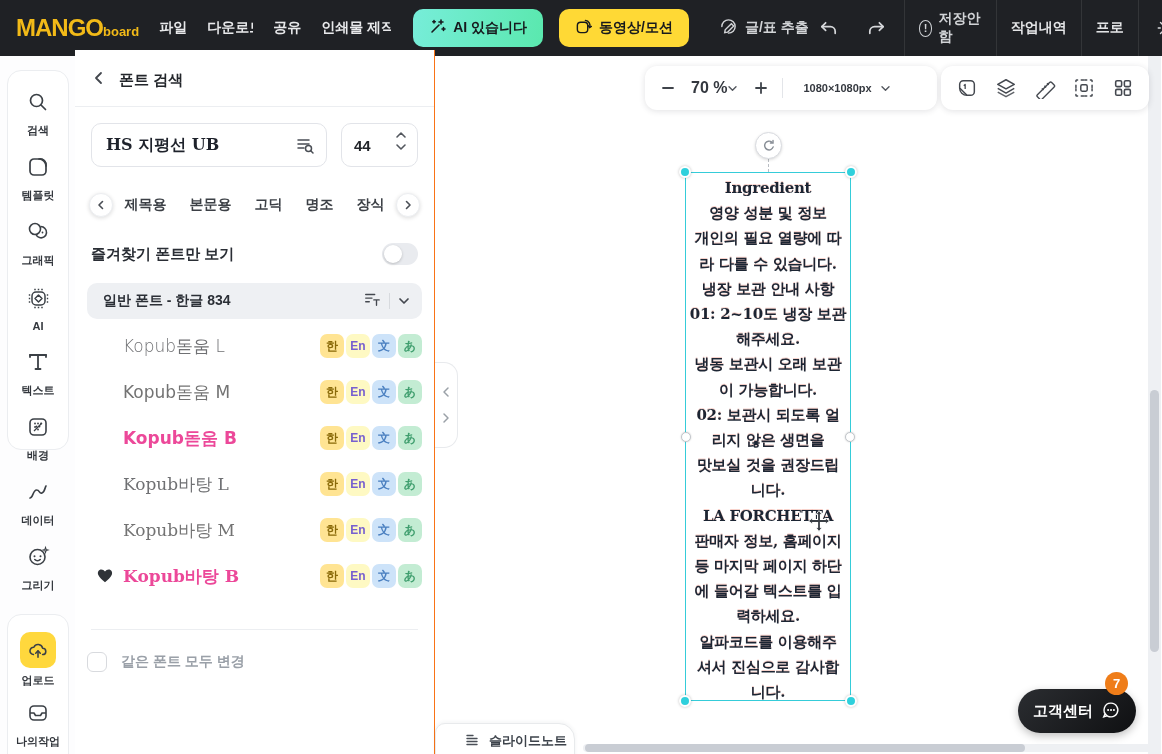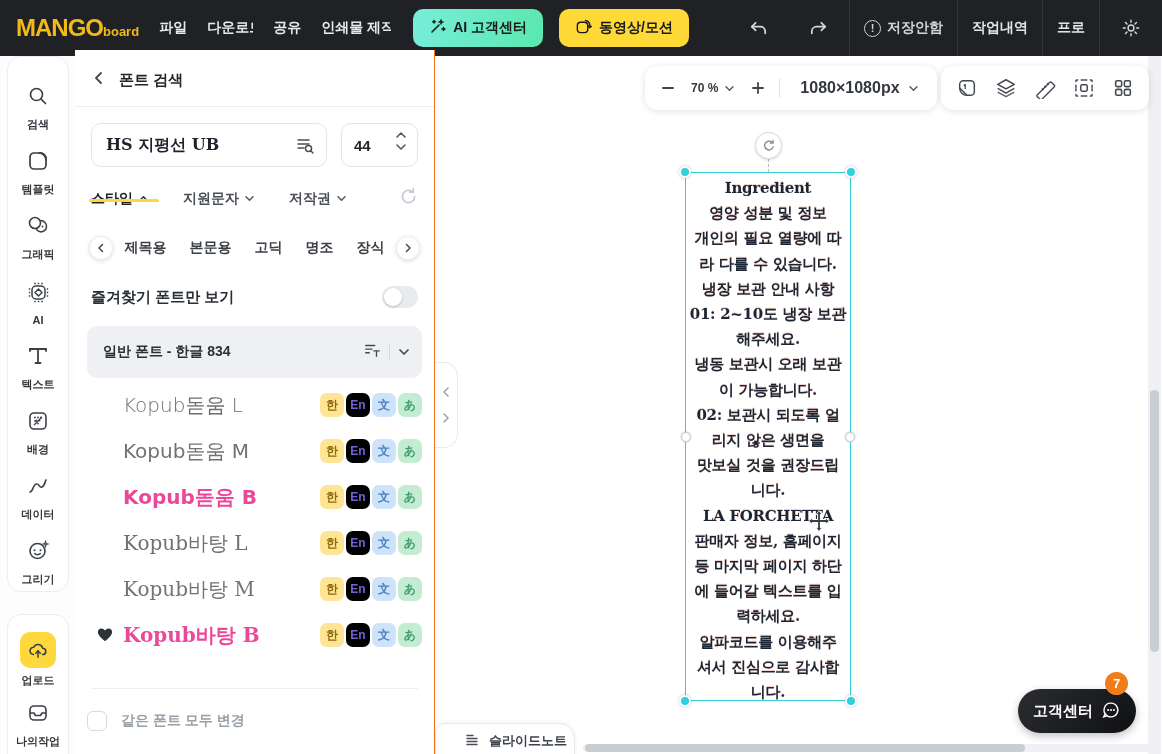--- a/index.html
+++ b/index.html
@@ -26,21 +26,21 @@
     width:34px; height:34px; color:#d6d8db; }
   .hsep { width:1px; height:56px; background:rgba(255,255,255,.09); margin:0 14px; }
   .save-status { display:flex; align-items:center; gap:6px; font-size:14px; font-weight:700; color:#d2d4d7; cursor:pointer; }
   .bang { width:17px; height:17px; border:1.6px solid #cfd2d6; border-radius:50%;
     display:flex; align-items:center; justify-content:center; font-size:11px; font-weight:700; }
   .htext { font-size:14px; font-weight:700; color:#e3e4e6; cursor:pointer; white-space:nowrap; }
 
   
   .rail { position:absolute; left:0; top:56px; width:75px; bottom:0; background:#fdfdfe; }
   .rail-panel { position:absolute; left:7px; width:62px; background:#fff; border:1px solid #ebedf0; border-radius:14px; }
-  .rail-p1 { top:0; height:536px; padding-top:18px; }
+  .rail-p1 { top:14px; height:380px; padding-top:10px; }
   .rail-p2 { top:558px; height:196px; padding-top:12px; }
   .rail-item { height:65px; display:flex; flex-direction:column; align-items:center; justify-content:center; gap:5px; cursor:pointer; }
   .rail-item svg { stroke:#3b4046; }
   .rail-label { font-size:11px; font-weight:600; color:#33373d; }
   .rail-ico-yellow { width:36px; height:36px; background:#ffd83d; border-radius:10px;
     display:flex; align-items:center; justify-content:center; }
 
   
   .fpanel { position:absolute; left:75px; top:50px; width:360px; bottom:0; background:#fff;
     border-right:1px solid #f97316; }
@@ -66,39 +66,39 @@
   .fp-cats { display:flex; align-items:center; padding:26px 14px 0; gap:0; }
   .cat-arrow { width:24px; height:24px; border-radius:50%; background:#fff; border:1px solid #eceef1;
     box-shadow:0 1px 4px rgba(0,0,0,.14); display:flex; align-items:center; justify-content:center; cursor:pointer; flex:0 0 auto; }
   .cat-chips { display:flex; flex:1; justify-content:space-around; align-items:center; }
   .cat-chip { font-size:14px; font-weight:600; color:#3c4046; cursor:pointer; white-space:nowrap; }
   .fp-fav { display:flex; align-items:center; padding:26px 16px 0; }
   .fav-label { font-size:15px; font-weight:700; color:#2a2e35; }
   .toggle { margin-left:auto; width:36px; height:22px; border-radius:11px; background:#e9ebef; position:relative; cursor:pointer; }
   .toggle-knob { position:absolute; left:2px; top:2px; width:18px; height:18px; border-radius:50%; background:#fff;
     box-shadow:0 1px 3px rgba(0,0,0,.2); }
-  .fp-group { margin:18px 12px 0; height:52px; background:#eef0f3; border-radius:10px;
+  .fp-group { margin:18px 12px 0; height:36px; background:#eef0f3; border-radius:10px;
     display:flex; align-items:center; padding:0 12px 0 16px; cursor:pointer; }
   .group-label { font-size:14px; font-weight:700; color:#2b2f36; }
   .group-icons { margin-left:auto; display:flex; align-items:center; gap:8px; }
   .gsep { width:1px; height:16px; background:#d7dade; }
   .font-list { padding:4px 12px 0; }
   .font-row { height:46px; display:flex; align-items:center; cursor:pointer; position:relative; padding-left:36px; }
   .fav-heart { position:absolute; left:10px; top:15px; }
-  .font-name { font-size:20px; white-space:nowrap; }
+  .font-name { font-size:17px; white-space:nowrap; }
   .fn-sans { font-family:"DejaVu Sans","Liberation Sans",sans-serif; }
   .fn-serif { font-family:"DejaVu Serif","Liberation Serif",serif; }
   .fn-l { font-weight:300; color:#6f7073; }
   .fn-m { font-weight:400; color:#737373; }
   .fn-b { font-weight:700; color:#ec4899; }
   .badges { margin-left:auto; display:flex; gap:2px; }
   .badge { width:24px; height:24px; border-radius:7px; display:flex; align-items:center; justify-content:center;
     font-size:12px; font-weight:600; }
   .b-ko { background:#ffe493; color:#8a6a09; }
-  .b-en { background:#000000; color:#7760cf; }
+  .b-en { background:#fef9c3; color:#7760cf; }
   .b-cn { background:#cde3f9; color:#4a7fc0; }
   .b-jp { background:#c3ecd3; color:#3f9e6e; }
   .fp-bottom-div { height:1px; background:#eceef1; margin:30px 16px 0 16px; }
   .fp-change { display:flex; align-items:center; gap:14px; padding:22px 16px 0 12px; }
   .checkbox { width:20px; height:20px; border:1.5px solid #d8dade; border-radius:6px; background:#fff; cursor:pointer; }
   .change-label { font-size:14px; font-weight:600; color:#9aa0a8; }
 
   
   .flap { position:absolute; left:435px; top:362px; width:23px; height:86px; background:#fff;
     border:1px solid #e8eaed; border-left:none; border-radius:0 14px 14px 0;
@@ -106,23 +106,23 @@
   .flap svg { cursor:pointer; }
 
   
   .canvas { position:absolute; left:435px; top:56px; right:0; bottom:0; background:#fff; }
   .ctoolbar { position:absolute; top:10px; height:44px; background:#fff; border-radius:12px;
     box-shadow:0 1px 6px rgba(40,45,60,.14); display:flex; align-items:center; z-index:6; }
   .ct-zoom { left:210px; width:292px; padding:0 8px; }
   .ct-icons { left:506px; width:208px; justify-content:space-around; padding:0 6px; }
   .ct-btn { background:none; border:none; cursor:pointer; display:flex; align-items:center; justify-content:center;
     width:30px; height:30px; color:#3f444b; font-size:18px; }
-  .zoom-val { display:flex; align-items:center; gap:6px; font-size:12px; font-weight:600; color:#34383f;
+  .zoom-val { display:flex; align-items:center; font-size:16px; font-weight:600; color:#34383f;
     cursor:pointer; padding:0 8px; }
-  .size-val { display:flex; align-items:center; gap:8px; font-size:16px; font-weight:600; color:#34383f;
+  .size-val { display:flex; align-items:center; gap:8px; font-size:11px; font-weight:600; color:#34383f;
     cursor:pointer; margin-left:14px; }
   .ct-sep { width:1px; height:20px; background:#e3e5e9; margin:0 6px; }
   .ct-ico { width:34px; height:34px; display:flex; align-items:center; justify-content:center; cursor:pointer; }
 
   
   .sel-box { position:absolute; left:250px; top:116px; width:166px; height:529px;
     border:1px solid #35ccd9; }
   .sel-text { position:absolute; left:-6px; right:-6px; top:3px; text-align:center; white-space:pre;
     font-family:"DejaVu Serif","Liberation Serif",serif; font-weight:700; font-size:15px;
     line-height:25.2px; letter-spacing:-0.3px; color:#1c2533;
@@ -178,31 +178,40 @@
     </nav>
     <button class="hbtn hbtn-ai">
       <span>
         <svg width="17" height="17" viewBox="0 0 17 17" fill="none" stroke="#17191d" stroke-width="1.6" stroke-linecap="round">
           <path d="M3 14 L10 7"></path>
             <path d="M12 2v4M10 4h4"></path>
             <path d="M14.5 9.5v3M13 11h3"></path>
             <path d="M5 2.5v2.5M3.8 3.8h2.5"></path>
         </svg>
       </span>
-      <span>AI 고객센터</span>
+      <span>AI 있습니다</span>
     </button>
     <button class="hbtn hbtn-video">
       <span>
         <svg width="17" height="17" viewBox="0 0 18 18" fill="none" stroke="#17191d" stroke-width="1.5" stroke-linecap="round">
           <rect x="2.5" y="4.5" width="11" height="11" rx="3.5"></rect>
           <path d="M11 2.5 a5.5 5.5 0 0 1 4.5 7.5"></path>
             <path d="M14.2 8.2 l1.3 1.9 1.8-1.2"></path>
         </svg>
       </span>
       <span>동영상/모션</span>
+    </button>
+    <button class="hbtn hbtn-extract">
+      <span>
+        <svg width="19" height="19" viewBox="0 0 20 20" fill="none" stroke="#d2d4d7" stroke-width="1.5" stroke-linecap="round">
+          <path d="M3 10 a7 7 0 1 1 7 7"></path>
+          <path d="M9 16 L15.5 9.5 L13 7 L6.5 13.5 L6 16.5z"></path>
+        </svg>
+      </span>
+      <span>글/표 추출</span>
     </button>
     <div class="hdr-right">
       <button class="icon-btn">
         <svg width="21" height="21" viewBox="0 0 22 22" fill="none" stroke="#d6d8db" stroke-width="1.8" stroke-linecap="round" stroke-linejoin="round">
           <path d="M8 5 L4 9 L8 13"></path>
             <path d="M4 9 H13 a5 5 0 0 1 5 5 v2"></path>
         </svg>
       </button>
       <div style="width:26px"></div>
       <button class="icon-btn">
@@ -363,47 +372,20 @@
           <svg width="12" height="8" viewBox="0 0 12 8" fill="none" stroke="#53575e" stroke-width="1.6" stroke-linecap="round" stroke-linejoin="round">
               <path d="M2 6 L6 2 L10 6"></path>
             </svg>
           <svg width="12" height="8" viewBox="0 0 12 8" fill="none" stroke="#53575e" stroke-width="1.6" stroke-linecap="round" stroke-linejoin="round">
               <path d="M2 2 L6 6 L10 2"></path>
             </svg>
         </span>
       </div>
     </div>
 
-    <div class="fp-tabs">
-      <span class="fp-tab active">
-        <span>스타일</span>
-        <svg width="11" height="7" viewBox="0 0 12 8" fill="none" stroke="#2a2d33" stroke-width="1.7" stroke-linecap="round" stroke-linejoin="round">
-            <path d="M2 6 L6 2 L10 6"></path>
-          </svg>
-      </span>
-      <span class="fp-tab idle">
-        <span>지원문자</span>
-        <svg width="11" height="7" viewBox="0 0 12 8" fill="none" stroke="#53575e" stroke-width="1.7" stroke-linecap="round" stroke-linejoin="round">
-            <path d="M2 2 L6 6 L10 2"></path>
-          </svg>
-      </span>
-      <span class="fp-tab idle">
-        <span>저작권</span>
-        <svg width="11" height="7" viewBox="0 0 12 8" fill="none" stroke="#53575e" stroke-width="1.7" stroke-linecap="round" stroke-linejoin="round">
-            <path d="M2 2 L6 6 L10 2"></path>
-          </svg>
-      </span>
-      <span class="fp-refresh">
-        <svg width="19" height="19" viewBox="0 0 20 20" fill="none" stroke="#c7cbd1" stroke-width="1.8" stroke-linecap="round">
-            <path d="M16.5 10 a6.5 6.5 0 1 1 -2 -4.7"></path>
-            <path d="M15 1.8 v3.7 h-3.7"></path>
-          </svg>
-      </span>
-      <span class="tab-underline"></span>
-    </div>
 
     <div class="fp-cats">
       <span class="cat-arrow">
         <svg width="10" height="10" viewBox="0 0 10 10" fill="none" stroke="#4a4e55" stroke-width="1.6" stroke-linecap="round" stroke-linejoin="round">
             <path d="M6.5 1.5 L3 5 L6.5 8.5"></path>
           </svg>
       </span>
       <span class="cat-chips">
         <span class="cat-chip">제목용</span>
         <span class="cat-chip">본문용</span>

